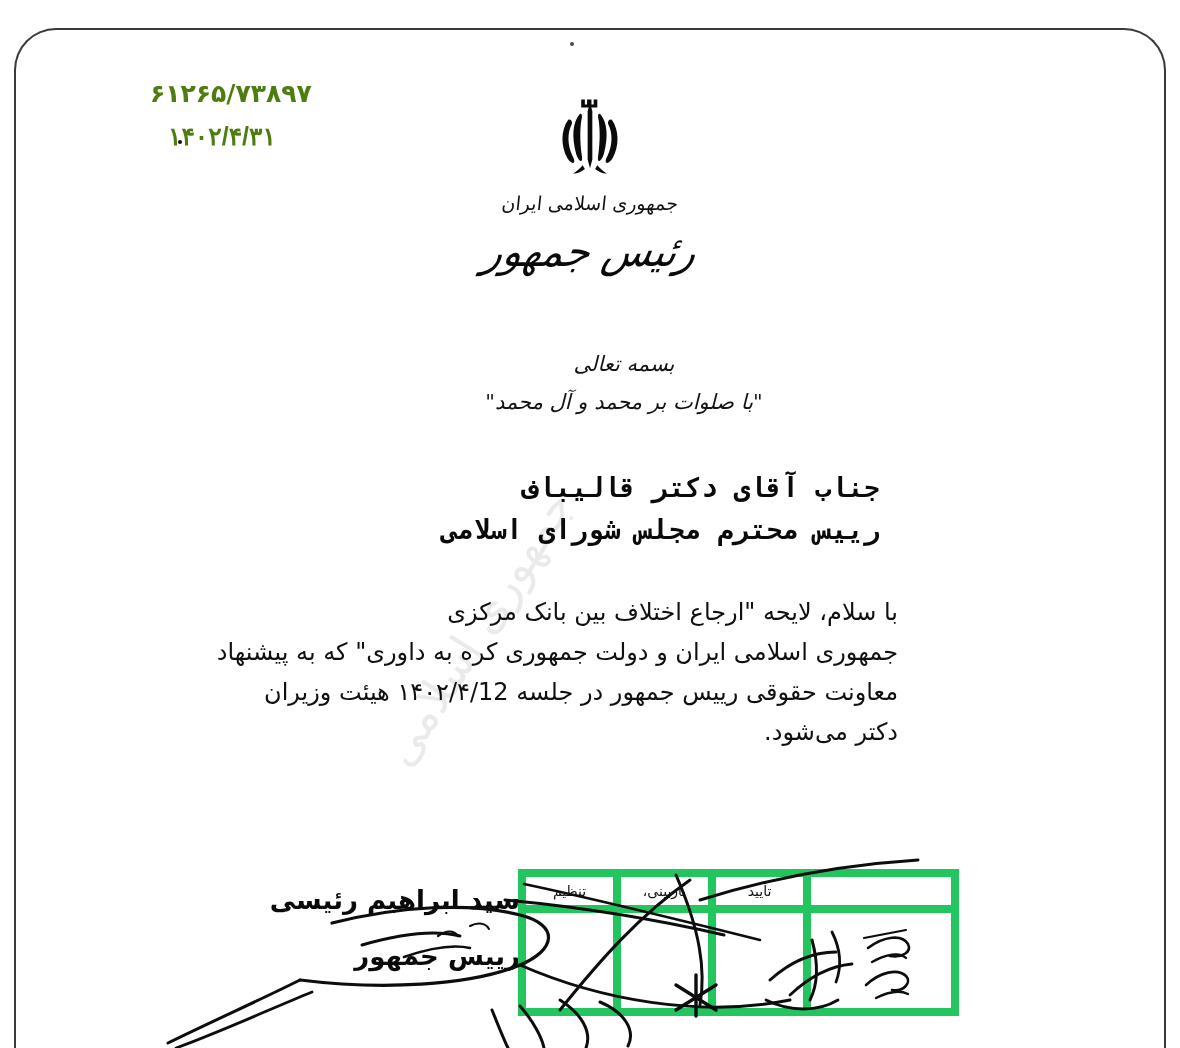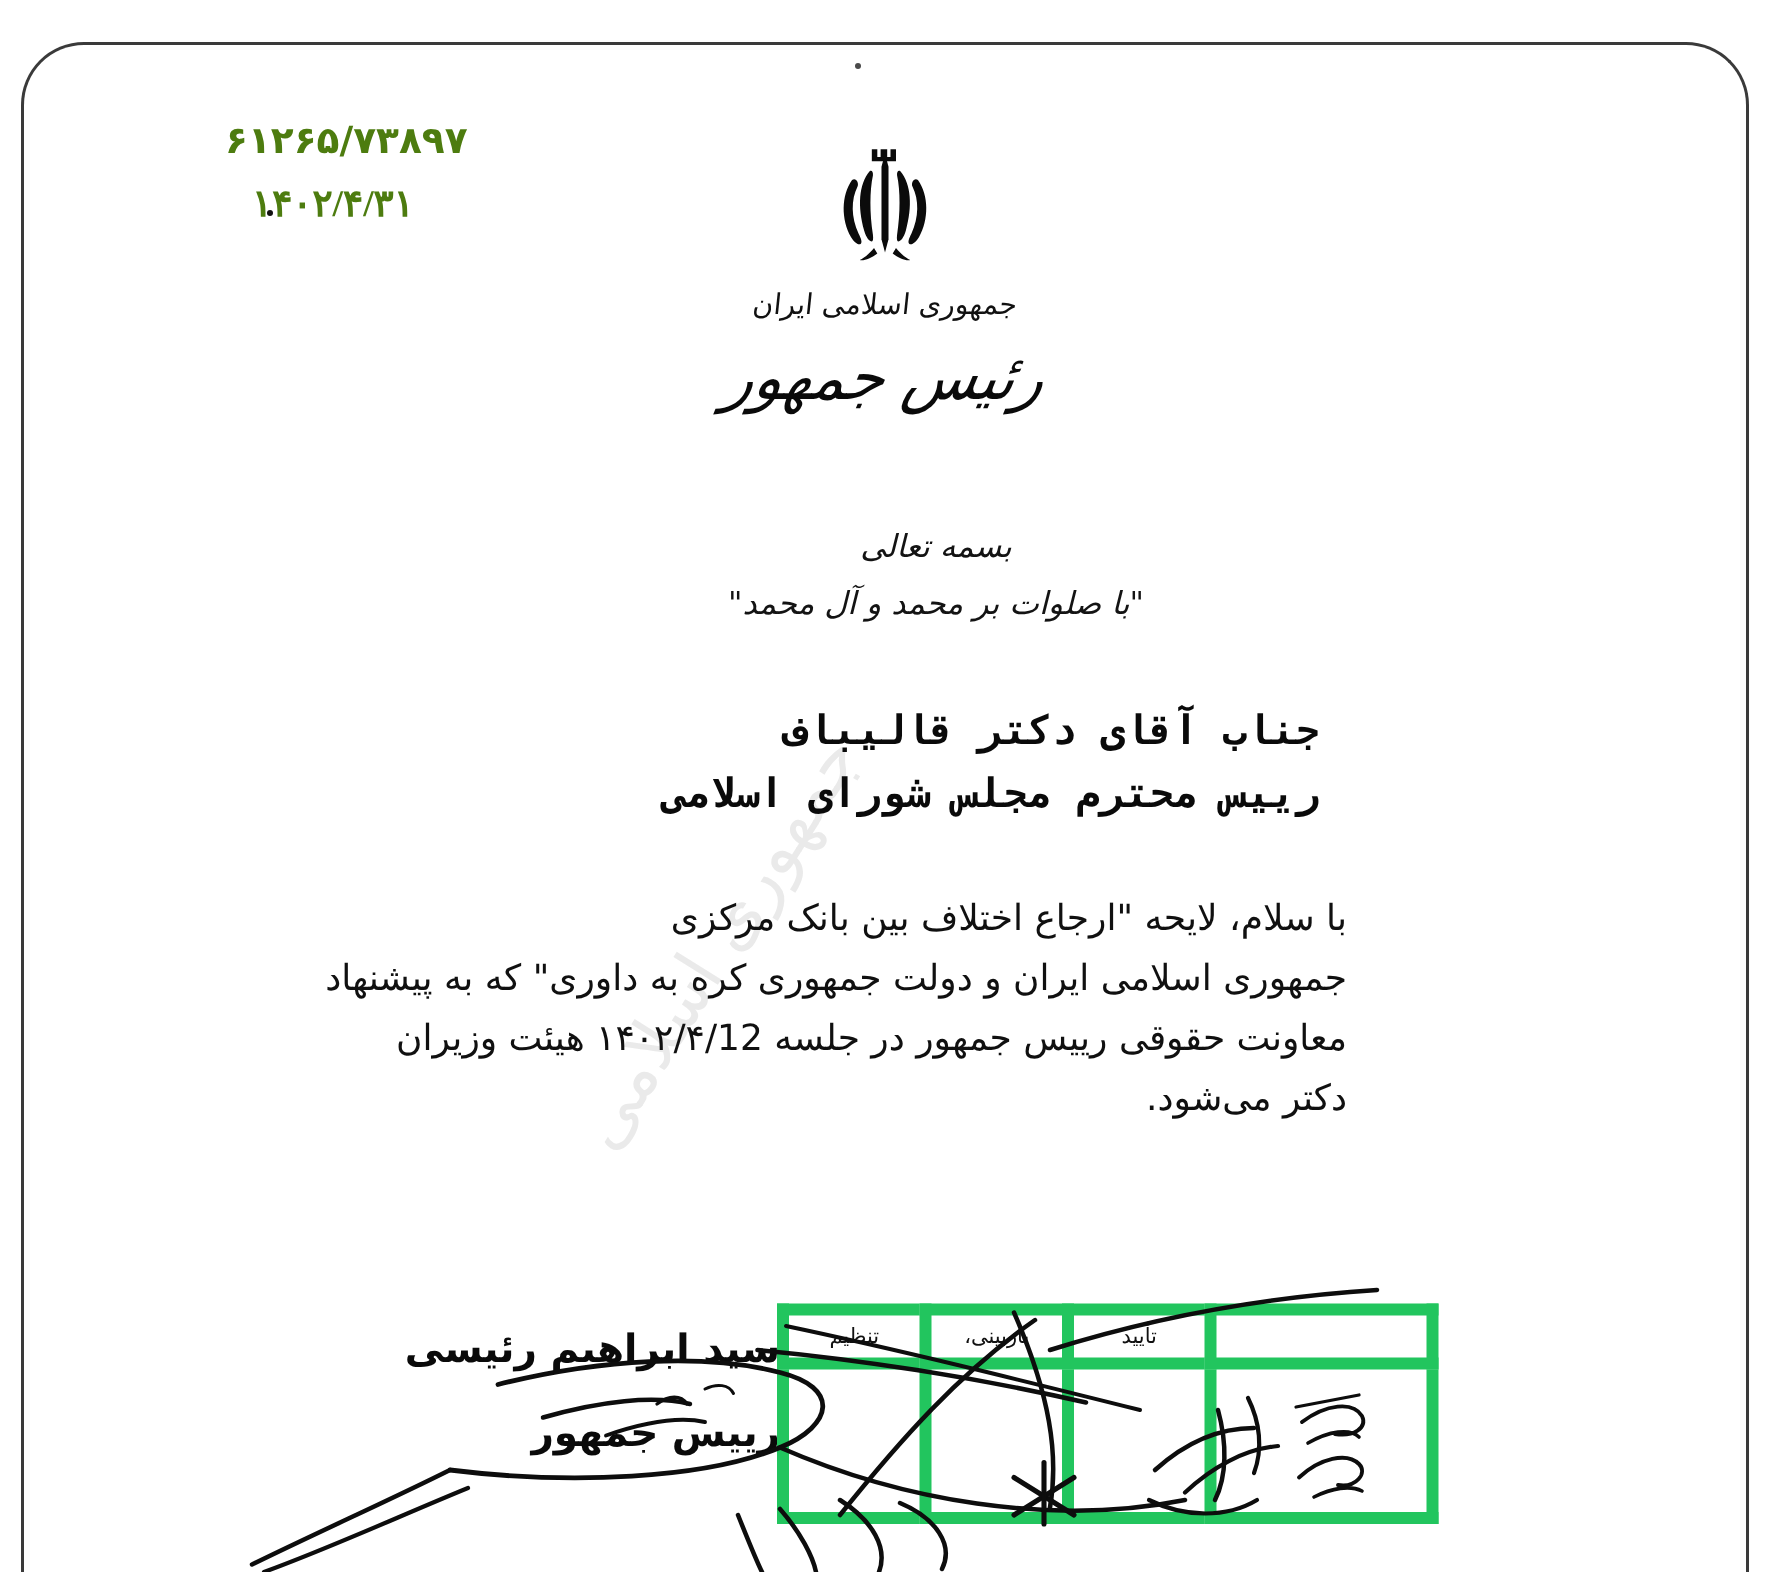--- a/index.html
+++ b/index.html
@@ -55,21 +55,21 @@
     font-family: "DejaVu Sans", sans-serif;
   }
   .ref-date {
     font-size: 25px;
     font-weight: 700;
     letter-spacing: 1px;
     line-height: 1.25;
     margin-top: 12px;
     margin-left: 18px;
     white-space: nowrap;
-    font-family: Liberation Serif, serif;
+    font-family: Liberation Sans, sans-serif;
   }
   .ref-dot {
     position: absolute;
     left: 28px;
     top: 62px;
     width: 4px;
     height: 4px;
     background: #111;
     border-radius: 50%;
   }

